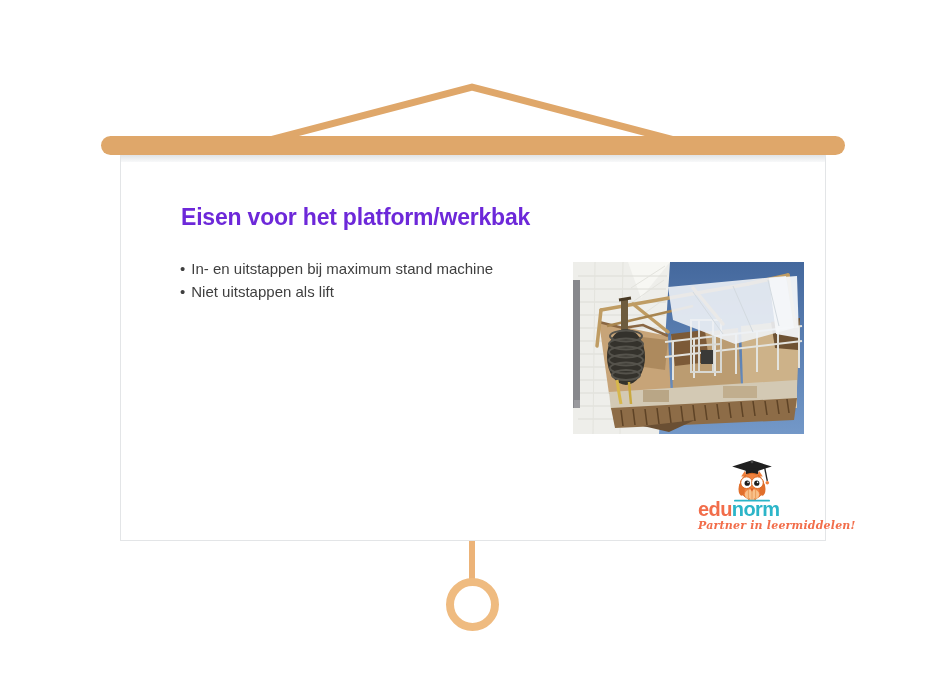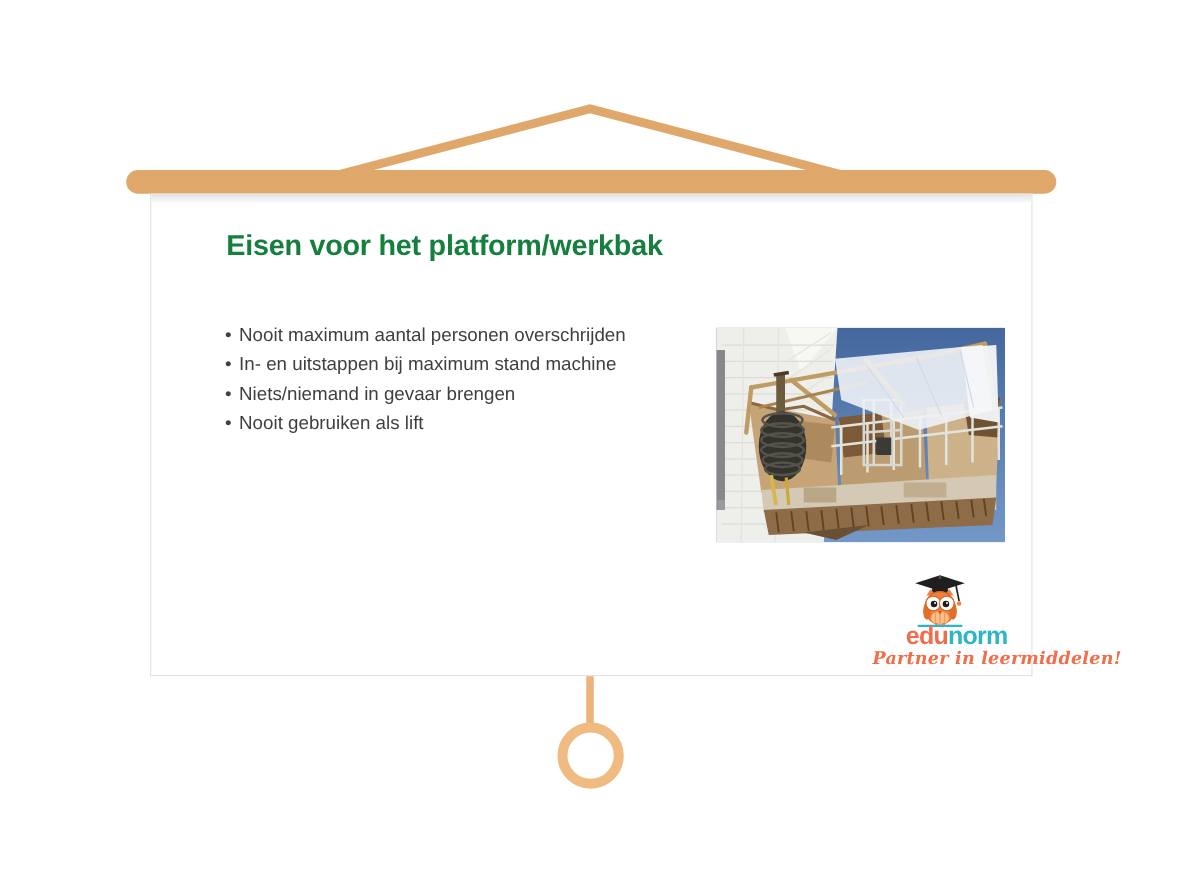--- a/index.html
+++ b/index.html
@@ -22,50 +22,50 @@
   .screen{
     position:absolute;left:120px;top:155px;width:706px;height:386px;
     background:#ffffff;border:1px solid #e3e5e7;border-top:none;box-sizing:border-box;
   }
   .screen-top-shadow{
     position:absolute;left:0;top:0;right:0;height:7px;
     background:linear-gradient(#e1e3e5,#f8f9fa);
   }
 
   .slide-title{
-    position:absolute;left:60px;top:27px;
+    position:absolute;left:60px;top:48px;
     font-size:23px;line-height:28px;font-weight:bold;letter-spacing:-0.2px;
-    color:#15803d;white-space:nowrap;
+    color:#6d28d9;white-space:nowrap;
   }
 
   .bullet-list{
     position:absolute;left:59px;top:102px;margin:0;padding:0;list-style:none;
     font-size:15px;line-height:23.3px;color:#3f3f3f;
   }
   .bullet-list li{white-space:nowrap;}
   .bullet-glyph{margin-right:6px;}
 
   .photo{
     position:absolute;left:452px;top:107px;width:231px;height:172px;overflow:hidden;
   }
 
   
   .logo{
-    position:absolute;left:577px;top:303px;width:108px;text-align:right;
+    position:absolute;left:577px;top:303px;width:108px;text-align:left;
   }
   .logo-owl{display:block;margin:0 auto;}
   .logo-word{
     font-size:20px;font-weight:bold;letter-spacing:-0.6px;line-height:16px;margin-top:-1px;
     white-space:nowrap;
   }
   .logo-word .edu{color:#f26d4a;}
   .logo-word .norm{color:#2cb5c8;}
   .logo-tagline{
     margin-top:2px;font-family:"DejaVu Serif",serif;font-style:italic;font-weight:bold;
-    font-size:14px;color:#f26d4a;white-space:nowrap;letter-spacing:0.2px;
+    font-size:11px;color:#f26d4a;white-space:nowrap;letter-spacing:0.2px;
   }
 
   
   .cord{
     position:absolute;left:469px;top:541px;width:6px;height:42px;background:#ecb378;
   }
   .ring{
     position:absolute;left:446px;top:578px;width:53px;height:53px;box-sizing:border-box;
     border:8px solid #efbb80;border-radius:50%;
   }
@@ -80,24 +80,22 @@
   </svg>
 
   <div class="rod"></div>
 
   <div class="screen">
     <div class="screen-top-shadow"></div>
 
     <div class="slide-title">Eisen voor het platform/werkbak</div>
 
     <ul class="bullet-list">
-      <li><span class="bullet-glyph">•</span><span class="bullet-text">Nooit maximum aantal personen overschrijden</span></li>
       <li><span class="bullet-glyph">•</span><span class="bullet-text">In- en uitstappen bij maximum stand machine</span></li>
-      <li><span class="bullet-glyph">•</span><span class="bullet-text">Niets/niemand in gevaar brengen</span></li>
-      <li><span class="bullet-glyph">•</span><span class="bullet-text">Nooit gebruiken als lift</span></li>
+      <li><span class="bullet-glyph">•</span><span class="bullet-text">Niet uitstappen als lift</span></li>
     </ul>
 
     <div class="photo">
       <svg width="231" height="172" viewBox="0 0 231 172">
         <defs>
           <linearGradient id="sky" x1="0" y1="0" x2="0" y2="1">
             <stop offset="0" stop-color="#44689d"></stop>
             <stop offset="1" stop-color="#7398c8"></stop>
           </linearGradient>
         </defs>

